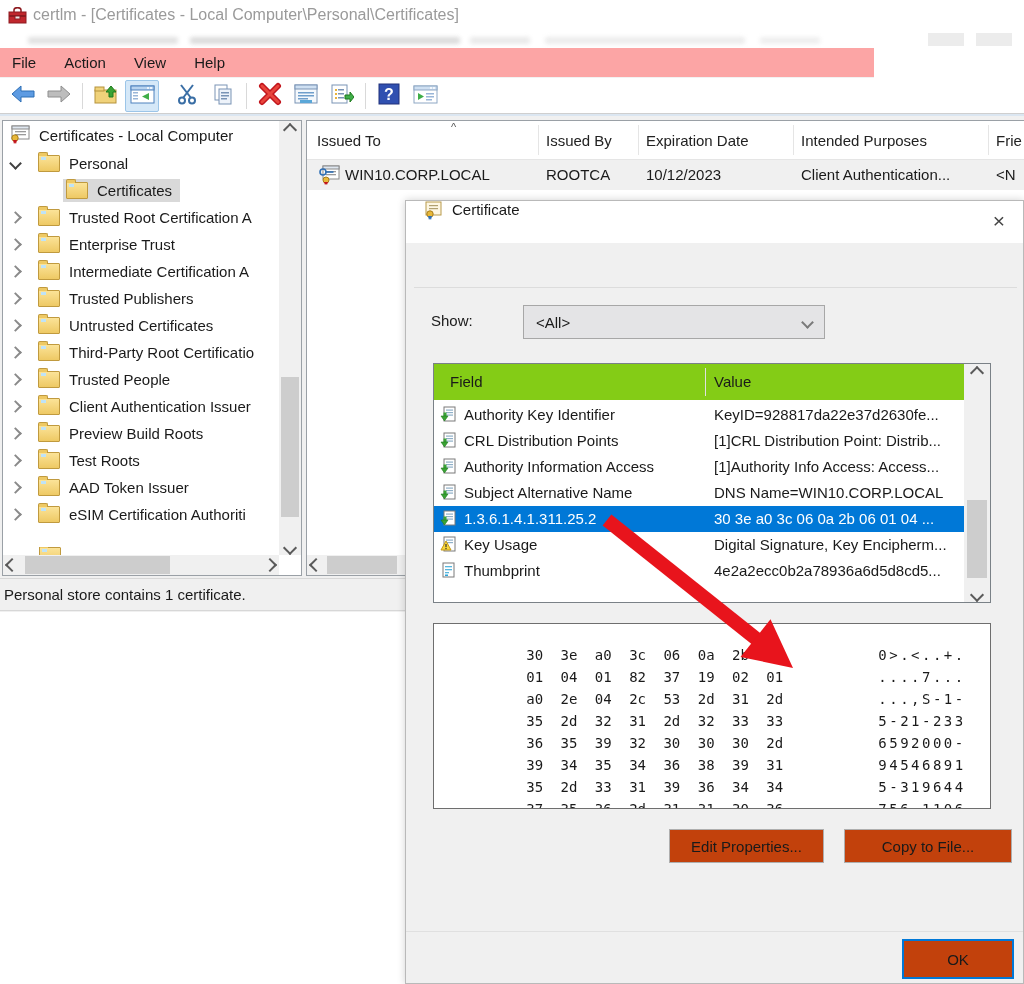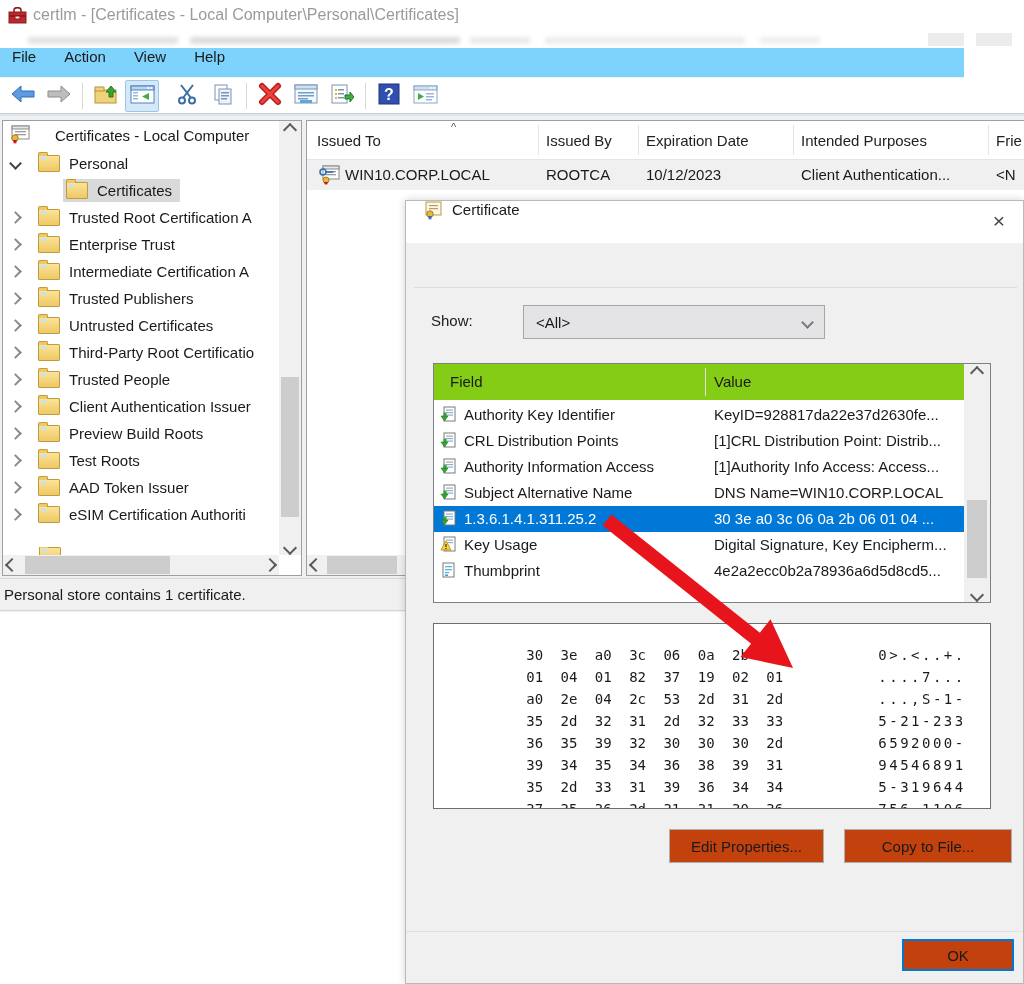--- a/index.html
+++ b/index.html
@@ -7,35 +7,35 @@
           font-family:"Liberation Sans",sans-serif;color:#1a1a1a;font-size:15px;}
   .abs{position:absolute;}
 
   
   .titlebar{left:0;top:0;width:1024px;height:30px;background:#fff;display:flex;align-items:center;}
   .titlebar .ttext{margin-left:6px;color:#9a9a9a;font-size:16px;white-space:nowrap;}
   .app-icon{margin-left:8px;display:inline-flex;}
   .artifact{left:0;top:33px;width:1024px;height:14px;}
   .artifact .smudge{position:absolute;top:4px;height:7px;background:#c9c9c9;opacity:.55;filter:blur(2px);border-radius:2px;}
   .artifact .winbox{position:absolute;top:0;height:13px;background:#ececec;}
-  .menubar{left:0;top:48px;width:964px;height:29px;background:#7dd3fc;display:flex;border-bottom:1px solid #f2f2f2;}
+  .menubar{left:0;top:48px;width:874px;height:29px;background:#fca5a5;display:flex;align-items:center;border-bottom:1px solid #f2f2f2;}
   .menubar span{padding:0 14px;cursor:default;}
   .menubar span:first-child{padding-left:12px;}
   .toolbar{left:0;top:78px;width:1024px;height:35px;background:#fff;display:flex;align-items:center;border-bottom:1px solid #cfcfcf;}
   .accent-line{left:0;top:114px;width:1024px;height:2px;background:#dbe6f1;}
   .tbtn{width:32px;height:30px;display:flex;align-items:center;justify-content:center;margin:0 1px;border:1px solid transparent;border-radius:2px;}
   .tbtn.hl{background:#d5e8f8;border-color:#9cc5e8;}
   .tsep{width:1px;height:26px;background:#d9d9d9;margin:0 5px;}
   .mmc-body{left:0;top:116px;width:1024px;height:496px;background:#f0f0f0;}
 
   
   .tree-panel{left:2px;top:120px;width:300px;height:456px;background:#fff;border:1px solid #9aa0a6;box-sizing:border-box;overflow:hidden;}
   .tree-inner{position:absolute;left:0;top:0;width:276px;height:434px;overflow:hidden;}
   .tree-root{display:flex;align-items:center;height:29px;padding-left:6px;white-space:nowrap;}
-  .tree-root .lab{margin-left:24px;}
+  .tree-root .lab{margin-left:8px;}
   .tree-item{display:flex;align-items:center;height:27px;padding-left:8px;white-space:nowrap;}
   .tree-item.lvl2{padding-left:36px;}
   .chev-box{width:24px;display:flex;align-items:center;justify-content:flex-start;}
   .chev{width:7px;height:7px;border-right:2px solid #8a8a8a;border-bottom:2px solid #8a8a8a;visibility:hidden;}
   .tree-item.chev-right .chev{visibility:visible;transform:rotate(-45deg);}
   .tree-item.chev-down .chev{visibility:visible;transform:rotate(45deg);border-color:#404040;}
   .sel-wrap{display:flex;align-items:center;padding:3px 8px 3px 3px;}
   .tree-item.selected .sel-wrap{background:#d9d9d9;}
   .folder{position:relative;width:20px;height:15px;background:linear-gradient(#fbe398,#eec964);border:1px solid #c09a3e;border-radius:1px;flex:none;}
   .folder::before{content:'';position:absolute;top:-4px;left:-1px;width:8px;height:3px;background:#eec964;border:1px solid #c09a3e;border-bottom:none;border-radius:2px 2px 0 0;}
@@ -108,21 +108,21 @@
 
   .hexbox{position:absolute;left:27px;top:422px;width:558px;height:186px;background:#fff;border:1px solid #6e6e6e;box-sizing:border-box;padding:7px 0 0 8px;overflow:hidden;}
   .hex-line{height:22px;font-family:"DejaVu Sans Mono",monospace;font-size:14px;white-space:pre;}
   .hex-line .hx{display:inline-block;width:352px;word-spacing:9px;}
   .hex-line .as{letter-spacing:2.5px;}
 
   .btn{position:absolute;background:#c2410c;border:1px solid #aeaeae;box-sizing:border-box;display:flex;align-items:center;justify-content:center;font-size:15px;}
   .btn-edit{left:263px;top:628px;width:155px;height:34px;}
   .btn-copy{left:438px;top:628px;width:168px;height:34px;}
   .footer-line{position:absolute;left:0;top:730px;width:100%;border-top:1px solid #e0e0e0;}
-  .btn-ok{left:496px;top:738px;width:112px;height:32px;border:2px solid #0078d7;}
+  .btn-ok{left:496px;top:738px;width:112px;height:40px;border:2px solid #0078d7;}
 
   .arrow-layer{left:555px;top:490px;width:270px;height:205px;pointer-events:none;}
 </style>
 </head>
 <body>
 
 <div id="screen">
 
   <div class="abs titlebar">
     <span class="app-icon">

